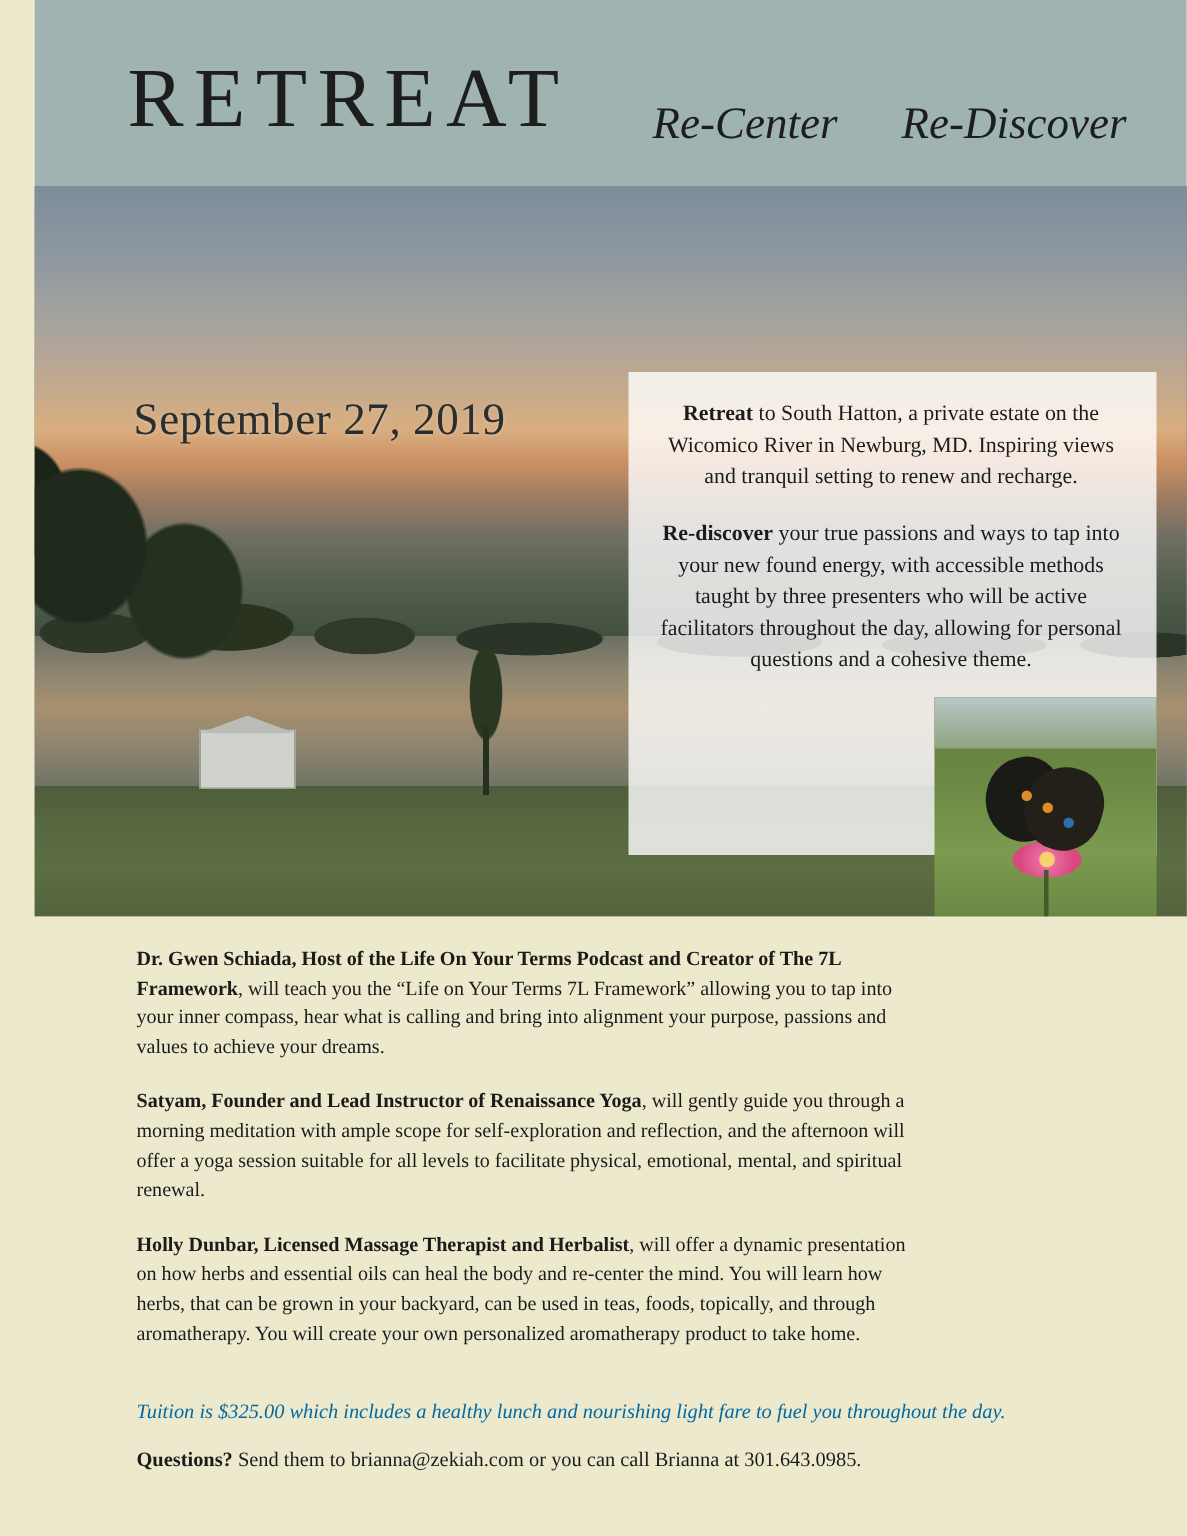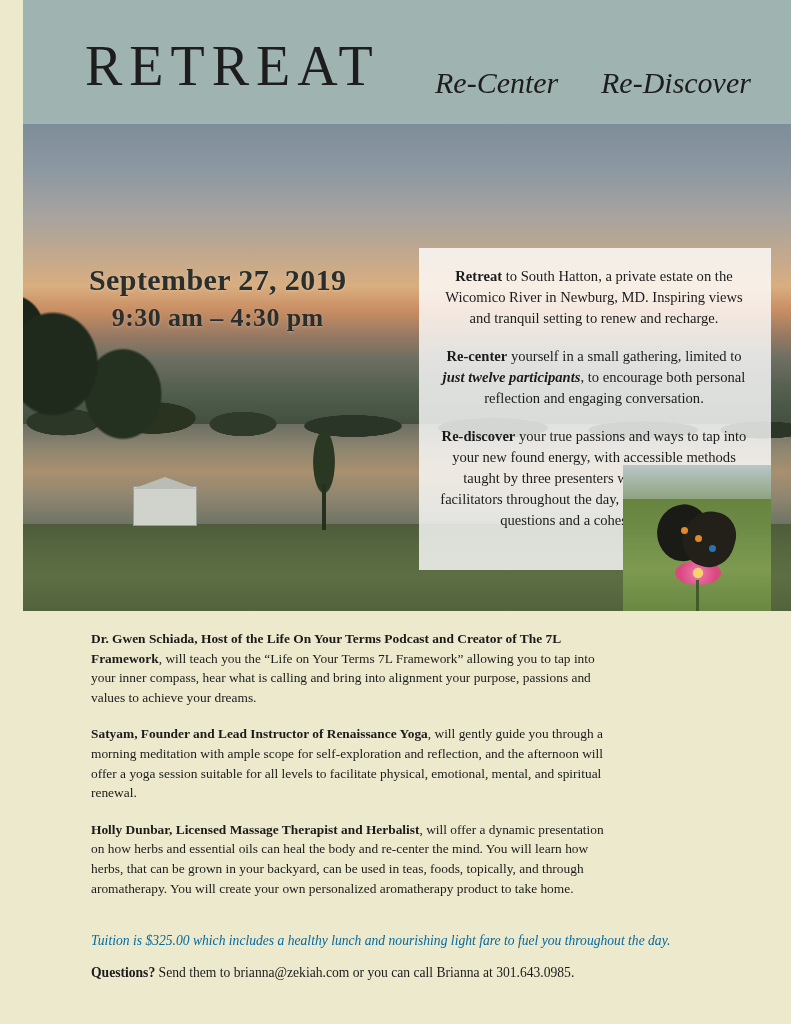--- a/index.html
+++ b/index.html
@@ -157,21 +157,21 @@
     background: #25301f;
   }
 
   
   .date-block {
     position: absolute;
     left: 66px;
     top: 136px;
     color: #2a2f2e;
     font-family: "Liberation Serif", serif;
-    font-weight: 700;
+    font-weight: 400;
     text-shadow: 0 1px 3px rgba(255,255,255,0.25);
   }
   .date-line1 {
     font-size: 30px;
     line-height: 40px;
     letter-spacing: 0.4px;
   }
   .date-line2 {
     font-size: 26px;
     line-height: 36px;
@@ -343,27 +343,25 @@
     <div class="sky"></div>
     <div class="water"></div>
     <div class="treeline"></div>
     <div class="left-trees"></div>
     <div class="lawn"></div>
     <div class="shed"></div>
     <div class="treebig"></div>
 
     <div class="date-block">
       <div class="date-line1">September 27, 2019</div>
-      <div class="date-line2">9:30 am – 4:30 pm</div>
     </div>
 
     <div class="text-panel">
       <div class="panel-inner">
         <p class="panel-para"><b>Retreat</b><span> to South Hatton, a private estate on the Wicomico River in Newburg, MD.  Inspiring views and tranquil setting to renew and recharge.</span></p>
-        <p class="panel-para"><b>Re-center</b><span> yourself in a small gathering, limited to </span><i>just twelve participants</i><span>, to encourage both personal reflection and engaging conversation.</span></p>
         <p class="panel-para"><b>Re-discover</b><span> your true passions and ways to tap into your new found energy, with accessible methods taught by three presenters who will be active facilitators throughout the day, allowing for personal questions and a cohesive theme.</span></p>
       </div>
     </div>
   </div>
 
   <div class="photo-butterfly">
     <div class="bf-sky"></div>
     <div class="bf-flower"></div>
     <div class="bf-stem"></div>
     <div class="bf-body">

